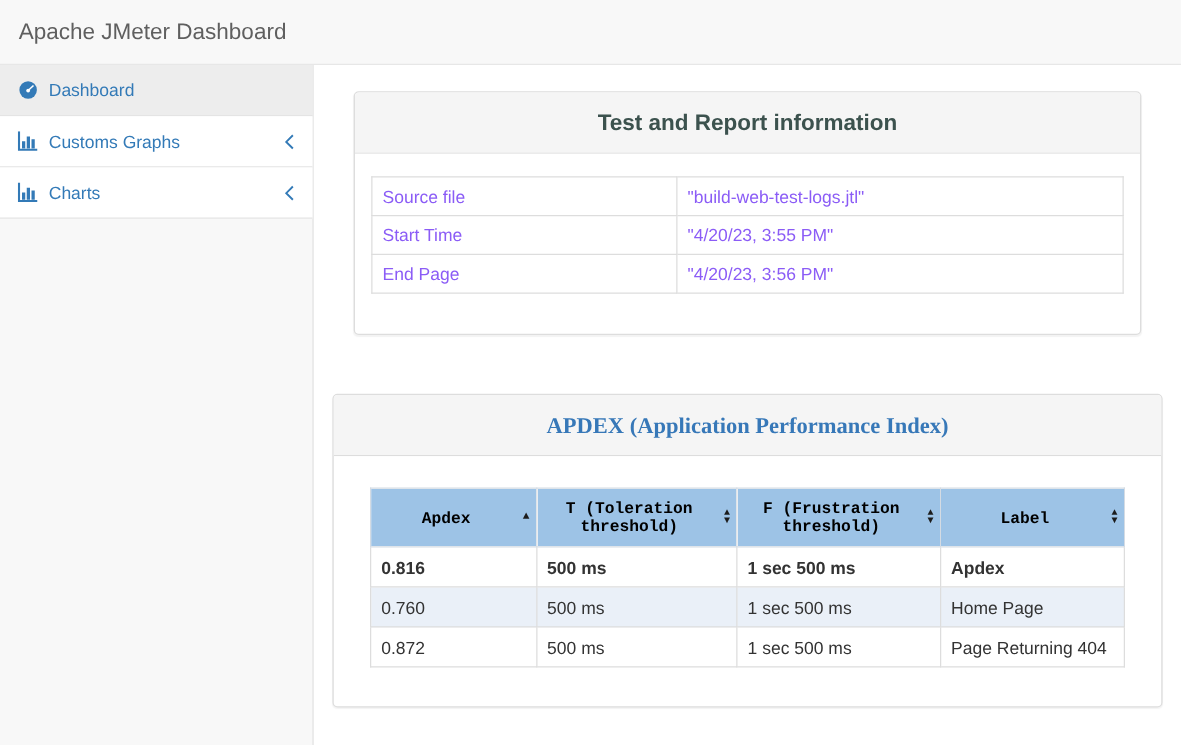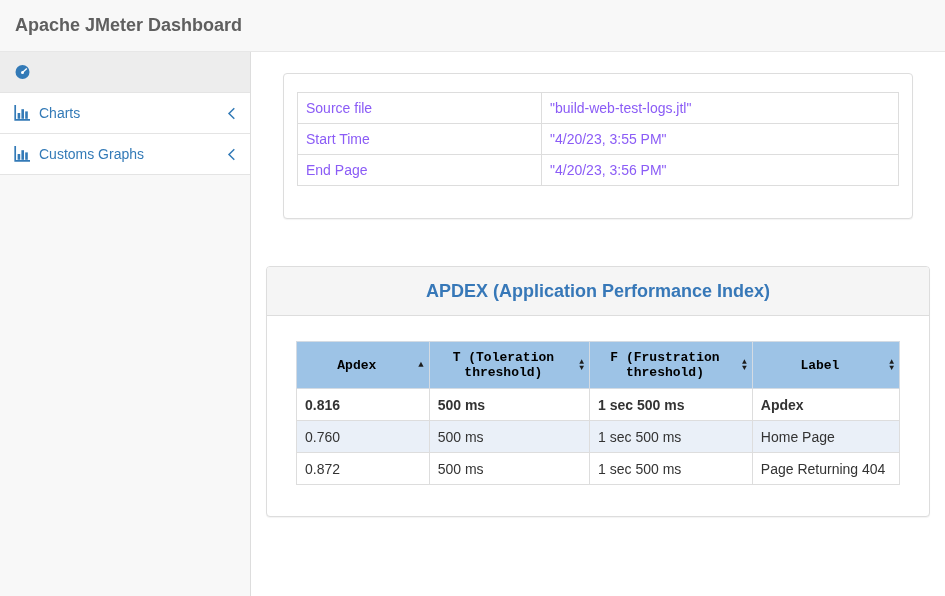--- a/index.html
+++ b/index.html
@@ -18,21 +18,20 @@
     border-bottom: 1px solid #e7e7e7;
     display: flex;
     align-items: center;
     padding-left: 15px;
   }
   .navbar-brand {
     font-size: 18px;
     color: #5f5f5f;
     text-decoration: none;
     cursor: pointer;
-    font-weight: bold;
   }
 
   
   .layout { display: flex; height: 544px; }
 
   
   .sidebar {
     width: 251px;
     flex: 0 0 251px;
     background: #f8f8f8;
@@ -81,21 +80,21 @@
     padding: 13px 15px;
     text-align: center;
   }
   .panel-title {
     margin: 0;
     font-size: 18px;
     font-weight: bold;
     line-height: 22px;
   }
   .info-title  { color: #3c524e; }
-  .apdex-title { color: #3778b8; }
+  .apdex-title { color: #3778b8; font-family: Liberation Serif, serif; }
 
   .info-panel  { margin-bottom: 47px; }
 
   .info-body  { padding: 18px 13px 32px 13px; }
   .apdex-body { padding: 25px 29px 31px 29px; }
 
   
   table { border-collapse: collapse; width: 100%; }
   .info-table { font-size: 14px; color: #8b5cf6; }
   .info-table td {
@@ -159,62 +158,66 @@
   <div class="sidebar">
 
     <div class="sidebar-item active">
       <span class="item-icon">
         <svg width="17" height="16" viewBox="0 0 16 16">
           <circle cx="8" cy="8" r="7" fill="#337ab7"></circle>
           <line x1="8" y1="8.4" x2="12.3" y2="4.4" stroke="#ffffff" stroke-width="1.3"></line>
           <circle cx="8" cy="8.4" r="1.5" fill="#ffffff"></circle>
         </svg>
       </span>
+      <span class="item-label">Dashboard</span>
     </div>
 
     <div class="sidebar-item">
       <span class="item-icon">
         <svg width="16" height="16" viewBox="0 0 16 16">
           <path d="M1.2 0 V14.8 H16" stroke="#337ab7" stroke-width="1.7" fill="none"></path>
           <rect x="3.6" y="8" width="2.6" height="5.8" fill="#337ab7"></rect>
           <rect x="7.4" y="4.2" width="2.6" height="9.6" fill="#337ab7"></rect>
           <rect x="11.2" y="6.4" width="2.6" height="7.4" fill="#337ab7"></rect>
         </svg>
       </span>
-      <span class="item-label">Charts</span>
+      <span class="item-label">Customs Graphs</span>
       <span class="item-chevron">
         <svg width="9" height="13" viewBox="0 0 9 13">
           <path d="M7.3 1.2 L2 6.5 L7.3 11.8" fill="none" stroke="#337ab7" stroke-width="1.5"></path>
         </svg>
       </span>
     </div>
 
     <div class="sidebar-item">
       <span class="item-icon">
         <svg width="16" height="16" viewBox="0 0 16 16">
           <path d="M1.2 0 V14.8 H16" stroke="#337ab7" stroke-width="1.7" fill="none"></path>
           <rect x="3.6" y="8" width="2.6" height="5.8" fill="#337ab7"></rect>
           <rect x="7.4" y="4.2" width="2.6" height="9.6" fill="#337ab7"></rect>
           <rect x="11.2" y="6.4" width="2.6" height="7.4" fill="#337ab7"></rect>
         </svg>
       </span>
-      <span class="item-label">Customs Graphs</span>
+      <span class="item-label">Charts</span>
       <span class="item-chevron">
         <svg width="9" height="13" viewBox="0 0 9 13">
           <path d="M7.3 1.2 L2 6.5 L7.3 11.8" fill="none" stroke="#337ab7" stroke-width="1.5"></path>
         </svg>
       </span>
     </div>
 
   </div>
 
   <div class="content">
 
     <div class="inset">
       <div class="panel info-panel">
+        <div class="panel-heading">
+          <h2 class="panel-title info-title">Test and Report information</h2>
+        </div>
         <div class="info-body">
           <table class="info-table">
             <tbody>
               <tr>
                 <td class="label-col">Source file</td>
                 <td>"build-web-test-logs.jtl"</td>
               </tr>
               <tr>
                 <td class="label-col">Start Time</td>
                 <td>"4/20/23, 3:55 PM"</td>

